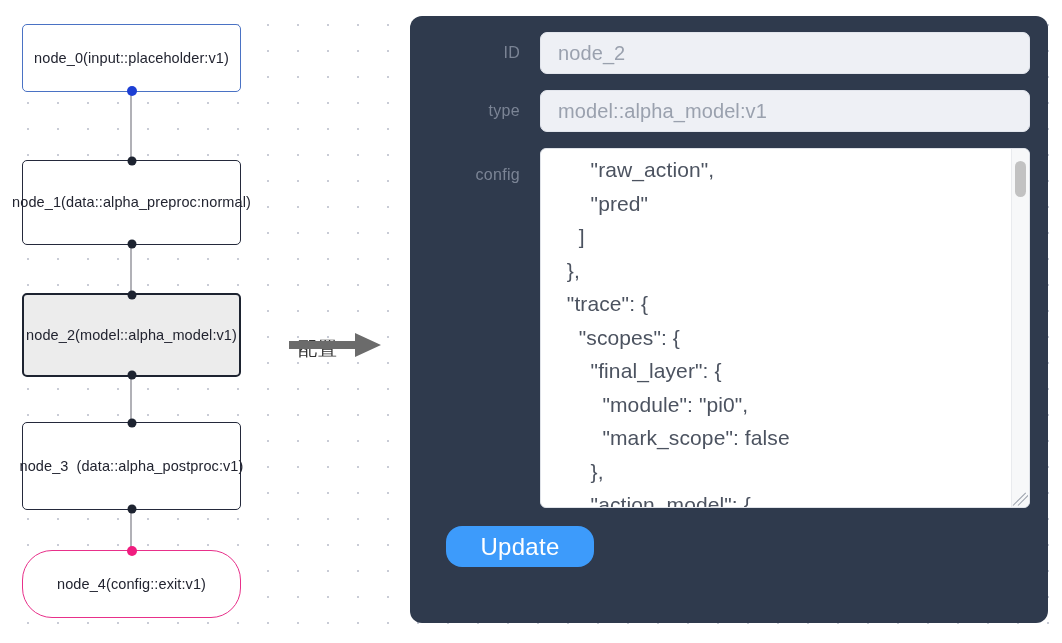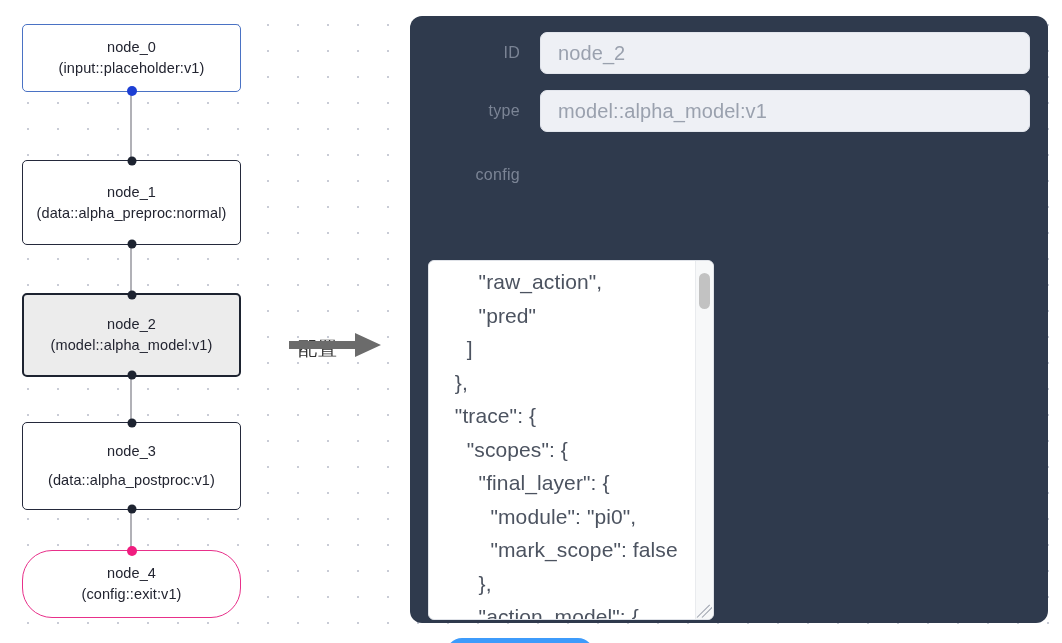--- a/index.html
+++ b/index.html
@@ -30,21 +30,21 @@
   }
 
   
   .node {
     position: absolute;
     box-sizing: border-box;
     background: #ffffff;
     border: 1.5px solid #24293b;
     border-radius: 5px;
     display: flex;
-    flex-direction: column;
+    flex-direction: row;
     align-items: center;
     justify-content: center;
     text-align: center;
     color: #222430;
     font-size: 14.5px;
     line-height: 21px;
     letter-spacing: 0.1px;
     padding: 2px 13px;
   }
   .node .node-id { display: block; }
@@ -146,21 +146,21 @@
     padding: 0 17px;
     font-size: 20px;
     color: #9aa1ae;
     font-family: "Liberation Sans", "DejaVu Sans", sans-serif;
     outline: none;
     letter-spacing: 0.1px;
   }
   .text-input::placeholder { color: #9aa1ae; opacity: 1; }
 
   
-  .field-row.config-row { align-items: flex-start; flex-direction: column; }
+  .field-row.config-row { align-items: flex-start; }
   .field-row.config-row .field-label { padding-top: 18px; }
 
   .textarea-wrap {
     position: relative;
     width: 100%;
     height: 360px;
   }
   .config-textarea {
     display: block;
     box-sizing: border-box;

